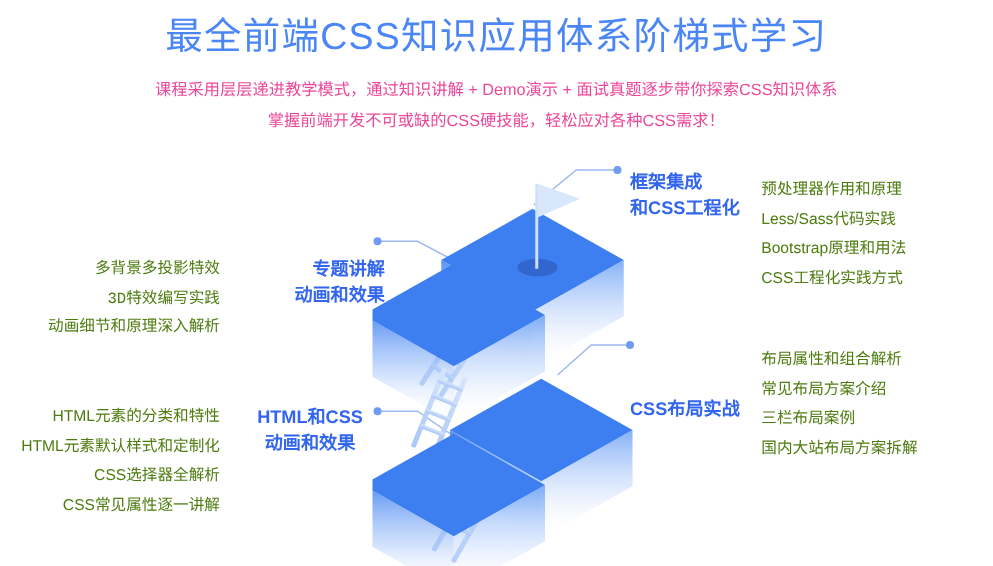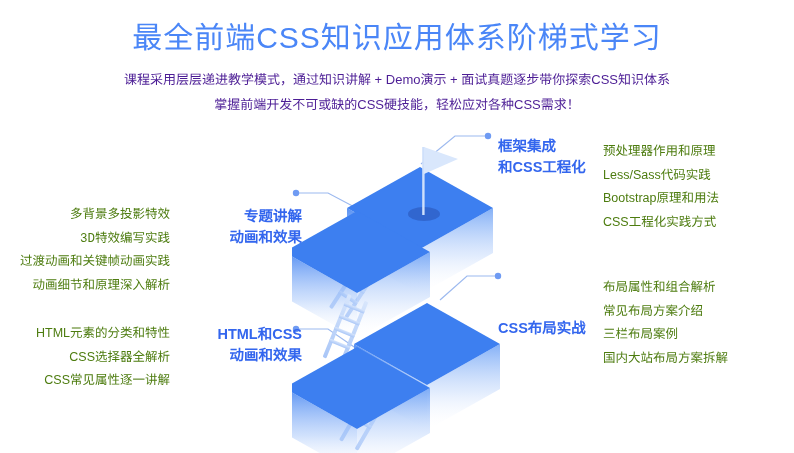--- a/index.html
+++ b/index.html
@@ -26,45 +26,45 @@
   
   .header {
     position: absolute;
     top: 0;
     left: 0;
     width: 794px;
     text-align: center;
   }
   .page-title {
     margin: 0;
-    padding-top: 19px;
+    padding-top: 11px;
     font-size: 30px;
     line-height: 38px;
     font-weight: 400;
     letter-spacing: 1px;
     color: #4a86f7;
     white-space: nowrap;
   }
   .subtitle {
     margin: 0;
     padding-top: 10px;
     font-size: 13px;
     line-height: 25px;
-    color: #4c1d95;
+    color: #ec4899;
     font-weight: 400;
   }
   .subtitle div {
     white-space: nowrap;
   }
 
   
   .board {
     position: absolute;
     top: 118px;
-    left: 0;
+    left: 6px;
     width: 704px;
     height: 335px;
   }
 
   
   .group {
     position: absolute;
   }
   .group-heading {
     font-size: 14.5px;
@@ -82,21 +82,21 @@
     white-space: nowrap;
   }
 
   .align-right { text-align: right; }
   .align-left  { text-align: left; }
 
   
   .g-anim-head  { left: 182px; top:  88px; width: 120px; }
   .g-anim-items { left:  10px; top:  86px; width: 160px; font-family: Liberation Mono, monospace; }
 
-  .g-basic-head { left: 182px; top: 206px; width: 120px; }
+  .g-basic-head { left: 182px; top: 206px; width: 120px; text-align: center; }
   .g-basic-items{ left:  10px; top: 204px; width: 160px; }
 
   
   .g-frame-head { left: 498px; top:  18px; width: 130px; }
   .g-frame-items{ left: 603px; top:  22px; width: 190px; }
 
   .g-layout-head{ left: 498px; top: 156px; width: 130px; margin-top: 44px; }
   .g-layout-items{left: 603px; top: 158px; width: 190px; }
 
   
@@ -252,21 +252,20 @@
     <div class="group g-anim-head align-right">
       <div class="group-heading">
         <div>专题讲解</div>
         <div>动画和效果</div>
       </div>
     </div>
     <div class="group g-anim-items align-right">
       <div class="group-items">
         <div>多背景多投影特效</div>
         <div>3D特效编写实践</div>
-        <div>过渡动画和关键帧动画实践</div>
         <div>动画细节和原理深入解析</div>
       </div>
     </div>
 
     <div class="group g-layout-head align-left">
       <div class="group-heading">
         <div>CSS布局实战</div>
       </div>
     </div>
     <div class="group g-layout-items align-left">
@@ -280,19 +279,20 @@
 
     <div class="group g-basic-head align-right">
       <div class="group-heading">
         <div>HTML和CSS</div>
         <div>动画和效果</div>
       </div>
     </div>
     <div class="group g-basic-items align-right">
       <div class="group-items">
         <div>HTML元素的分类和特性</div>
+        <div>HTML元素默认样式和定制化</div>
         <div>CSS选择器全解析</div>
         <div>CSS常见属性逐一讲解</div>
       </div>
     </div>
 
   </div>
 </div>
 
 </body></html>

